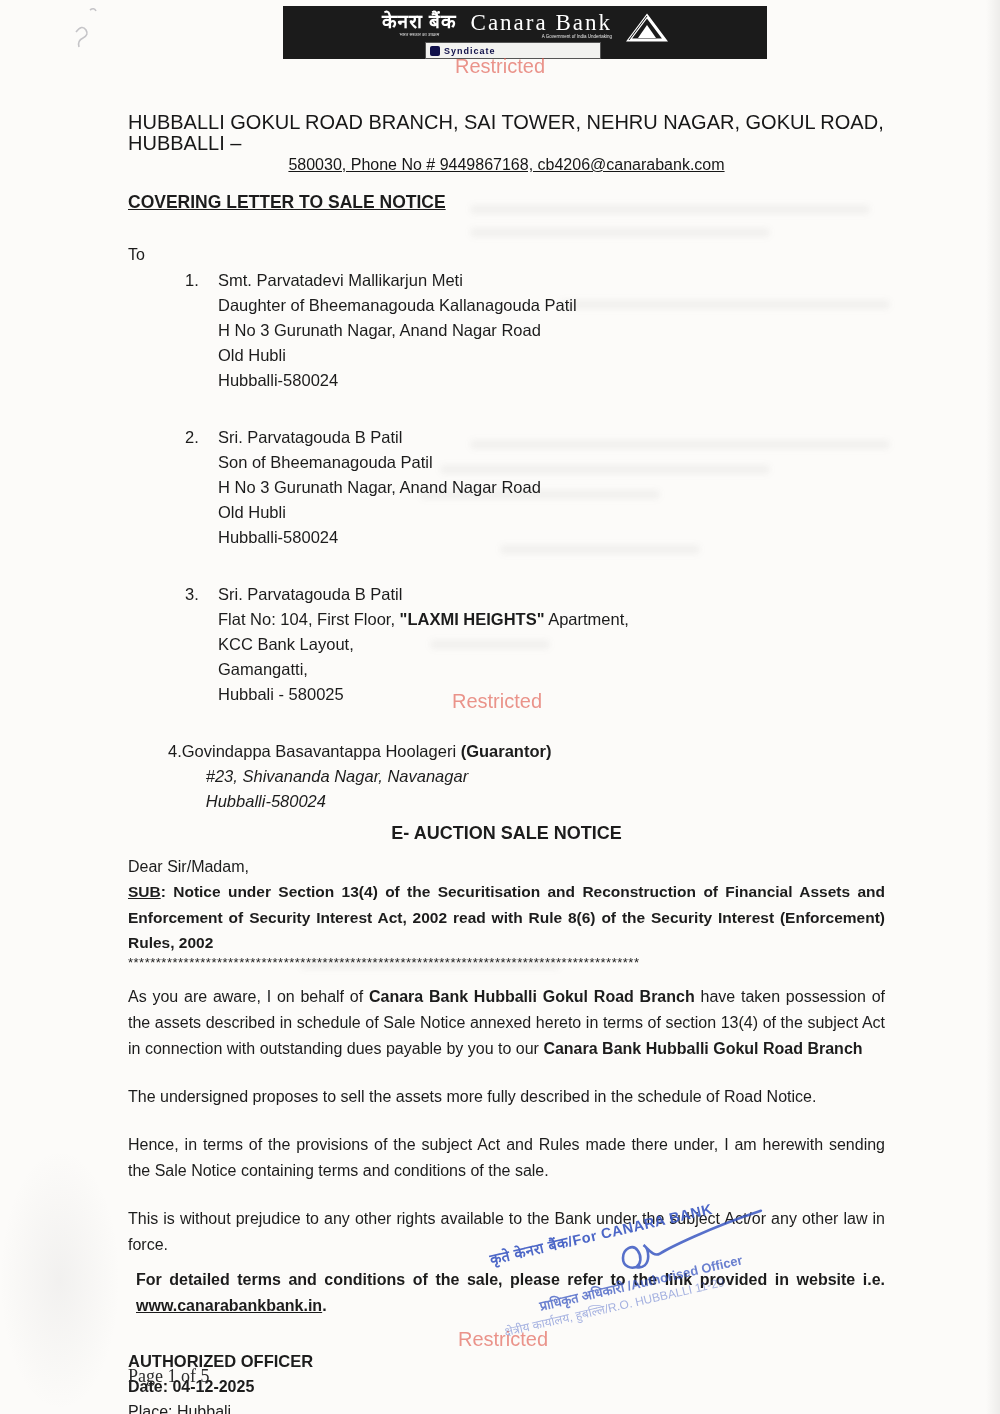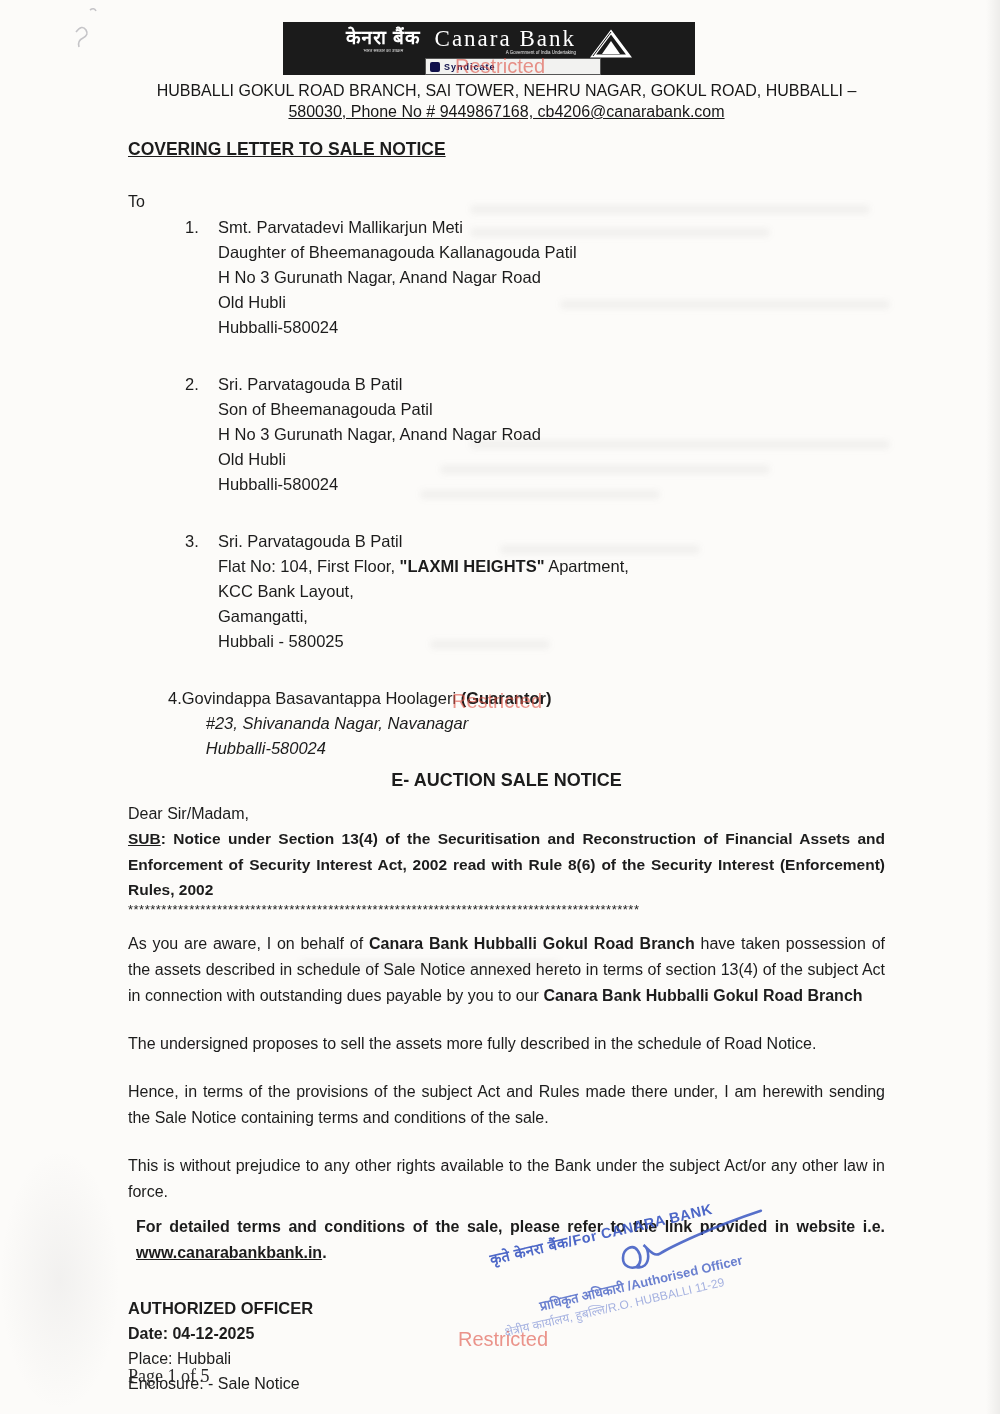--- a/index.html
+++ b/index.html
@@ -4,36 +4,36 @@
 <style>
   html,body{margin:0;padding:0;background:#e8e8e8;}
   .page{position:relative;width:1000px;height:1414px;background:#fcfbf9;overflow:hidden;
         font-family:"Liberation Sans",sans-serif;color:#1c1c1c;margin:0 auto;}
   .page::after{content:"";position:absolute;right:0;top:0;width:14px;height:100%;
         background:linear-gradient(to left,rgba(0,0,0,0.06),rgba(0,0,0,0));pointer-events:none;}
   .b{font-weight:bold;}
   .u{text-decoration:underline;}
 
   
-  .banner{position:absolute;left:283px;top:22px;width:412px;height:53px;background:#1b1b1b;
+  .banner{position:absolute;left:283px;top:6px;width:484px;height:53px;background:#1b1b1b;
           display:flex;flex-direction:column;align-items:center;z-index:2;}
   .banner-row{display:flex;align-items:flex-start;gap:14px;padding-top:6px;}
   .hindi{color:#fff;font-weight:bold;font-size:19px;line-height:20px;letter-spacing:1px;}
   .tiny{color:#e8e8e8;font-size:4.5px;line-height:5px;text-align:center;}
   .eng{color:#fff;font-family:"Liberation Serif",serif;font-weight:normal;font-size:23px;
        line-height:22px;letter-spacing:2px;}
   .tri-icon{margin-top:1px;}
   .synd-strip{position:absolute;left:142px;top:36px;width:166px;height:15px;background:#f2f2f0;
           display:flex;align-items:center;gap:4px;padding:0 4px;border:1px solid #555;}
   .synd-icon{display:inline-block;width:10px;height:10px;background:#10104a;border-radius:2px;}
   .synd-label{font-size:9px;font-weight:bold;color:#10104a;letter-spacing:1px;}
 
   
   .content{position:absolute;left:128px;top:0;width:757px;}
-  .branch1{padding-top:80px;text-align:center;font-size:16px;line-height:21px;color:#171717;}
+  .branch1{padding-top:112px;font-size:20px;line-height:21px;color:#171717;}
   .branch2{text-align:center;font-size:16px;line-height:21px;text-decoration:underline;color:#171717;}
   .doc-title{margin-top:16px;text-align:left;font-size:17.5px;font-weight:bold;
              text-decoration:underline;line-height:23px;}
   .ref-row{display:flex;justify-content:space-between;font-weight:bold;font-size:16px;
            margin-top:5px;padding-right:30px;}
 
   
   .to-label{margin-top:32px;font-size:16px;}
   .addr-list{margin-top:4px;}
   .addr{display:flex;margin-left:57px;margin-bottom:32px;font-size:16.5px;line-height:25px;}

